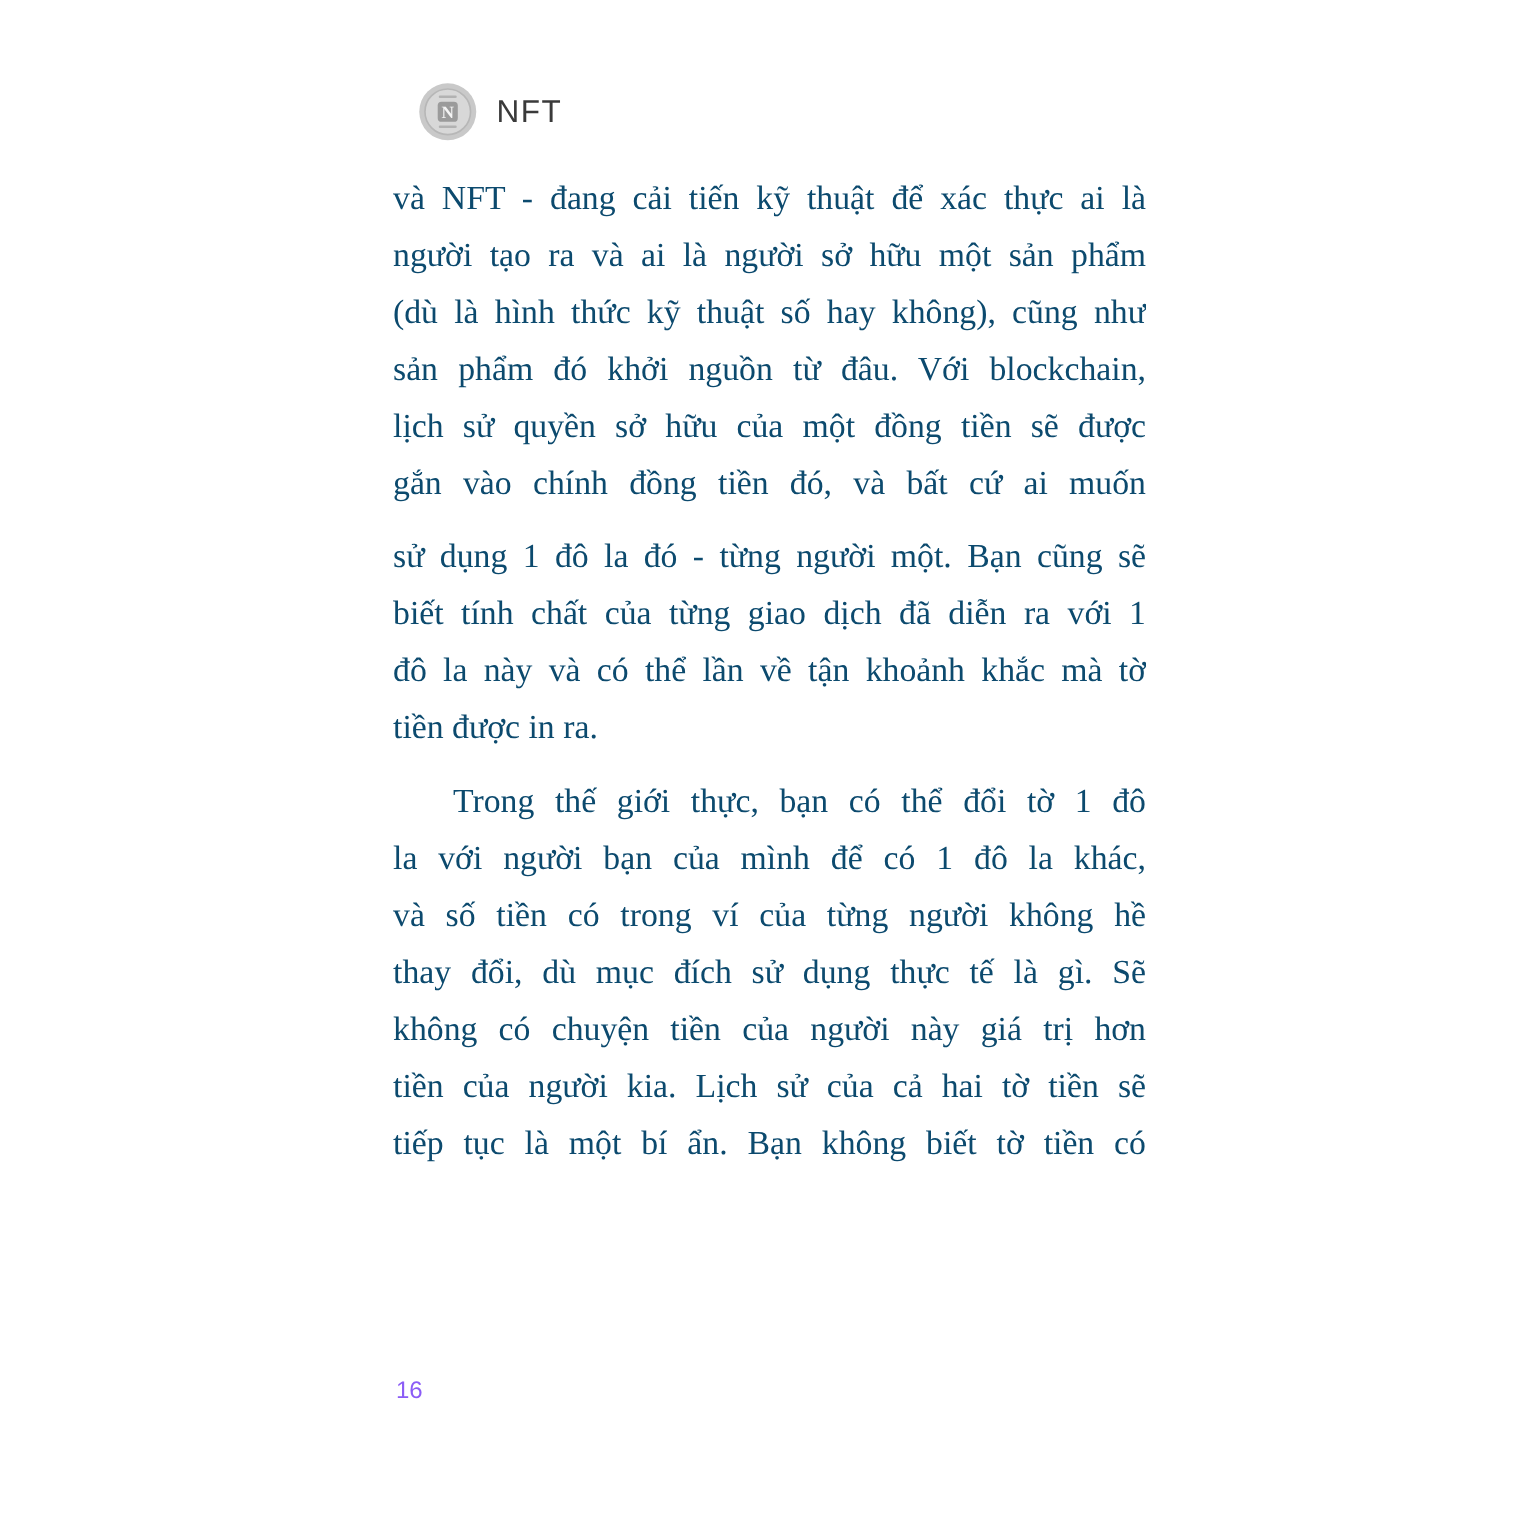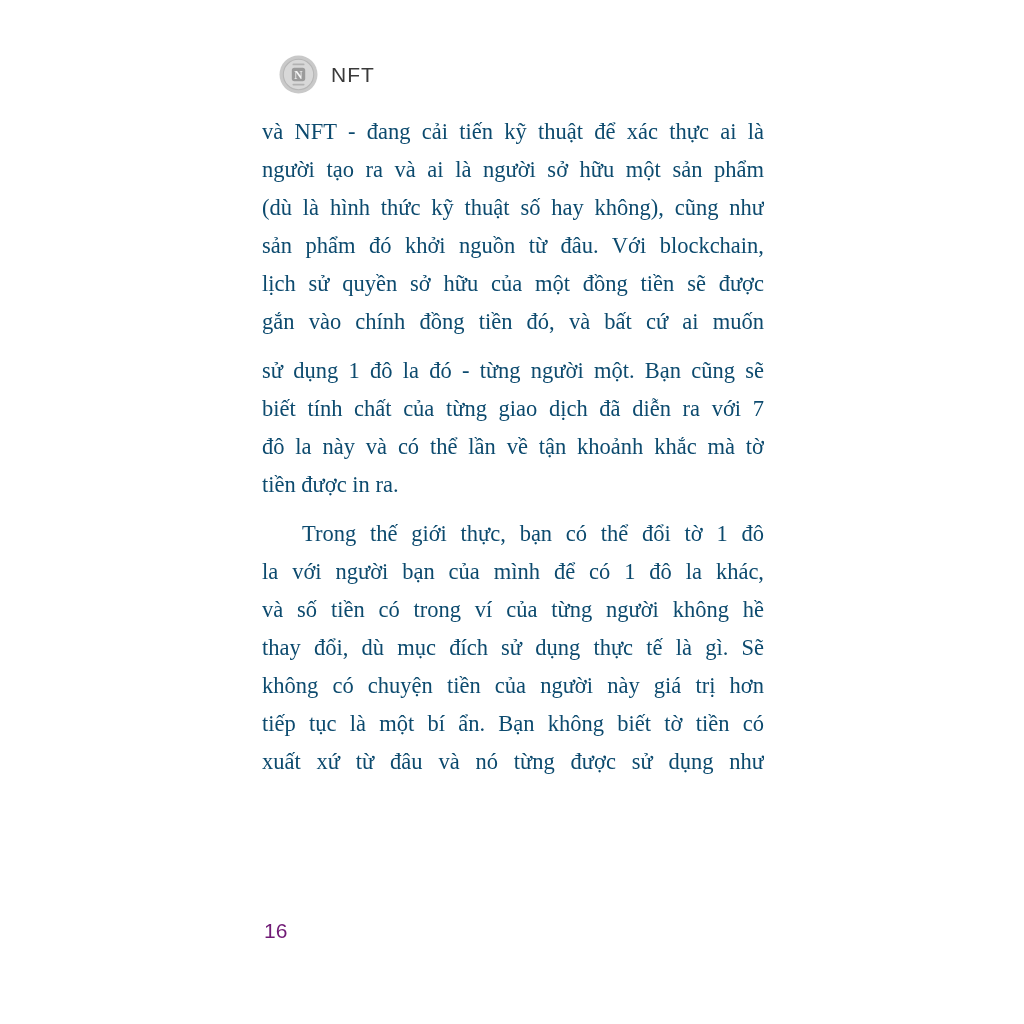--- a/index.html
+++ b/index.html
@@ -60,22 +60,22 @@
   }
   .line.para-end {
     text-align-last: left;
   }
   
   .page-number {
     position: absolute;
     left: 264px;
     top: 919px;
     font-family: "Liberation Sans", sans-serif;
-    font-size: 21px;
-    color: #701a75;
+    font-size: 16px;
+    color: #8b5cf6;
     text-align: center;
   }
 </style>
 </head>
 <body>
 
 <div class="page">
 
   <div class="page-header">
     <svg class="coin" viewBox="0 0 39 39" xmlns="http://www.w3.org/2000/svg" aria-hidden="true">
@@ -93,30 +93,30 @@
       <div class="paragraph">
         <div class="line">và NFT - đang cải tiến kỹ thuật để xác thực ai là</div>
         <div class="line">người tạo ra và ai là người sở hữu một sản phẩm</div>
         <div class="line">(dù là hình thức kỹ thuật số hay không), cũng như</div>
         <div class="line">sản phẩm đó khởi nguồn từ đâu. Với blockchain,</div>
         <div class="line">lịch sử quyền sở hữu của một đồng tiền sẽ được</div>
         <div class="line">gắn vào chính đồng tiền đó, và bất cứ ai muốn</div>
       </div>
       <div class="paragraph">
         <div class="line">sử dụng 1 đô la đó - từng người một. Bạn cũng sẽ</div>
-        <div class="line">biết tính chất của từng giao dịch đã diễn ra với 7</div>
+        <div class="line">biết tính chất của từng giao dịch đã diễn ra với 1</div>
         <div class="line">đô la này và có thể lần về tận khoảnh khắc mà tờ</div>
         <div class="line para-end">tiền được in ra.</div>
       </div>
       <div class="paragraph">
         <div class="line indent">Trong thế giới thực, bạn có thể đổi tờ 1 đô</div>
         <div class="line">la với người bạn của mình để có 1 đô la khác,</div>
         <div class="line">và số tiền có trong ví của từng người không hề</div>
         <div class="line">thay đổi, dù mục đích sử dụng thực tế là gì. Sẽ</div>
         <div class="line">không có chuyện tiền của người này giá trị hơn</div>
+        <div class="line">tiền của người kia. Lịch sử của cả hai tờ tiền sẽ</div>
         <div class="line">tiếp tục là một bí ẩn. Bạn không biết tờ tiền có</div>
-        <div class="line">xuất xứ từ đâu và nó từng được sử dụng như</div>
       </div>
     </div>
 
   <div class="page-number">16</div>
 
 </div>
 
 </body></html>

